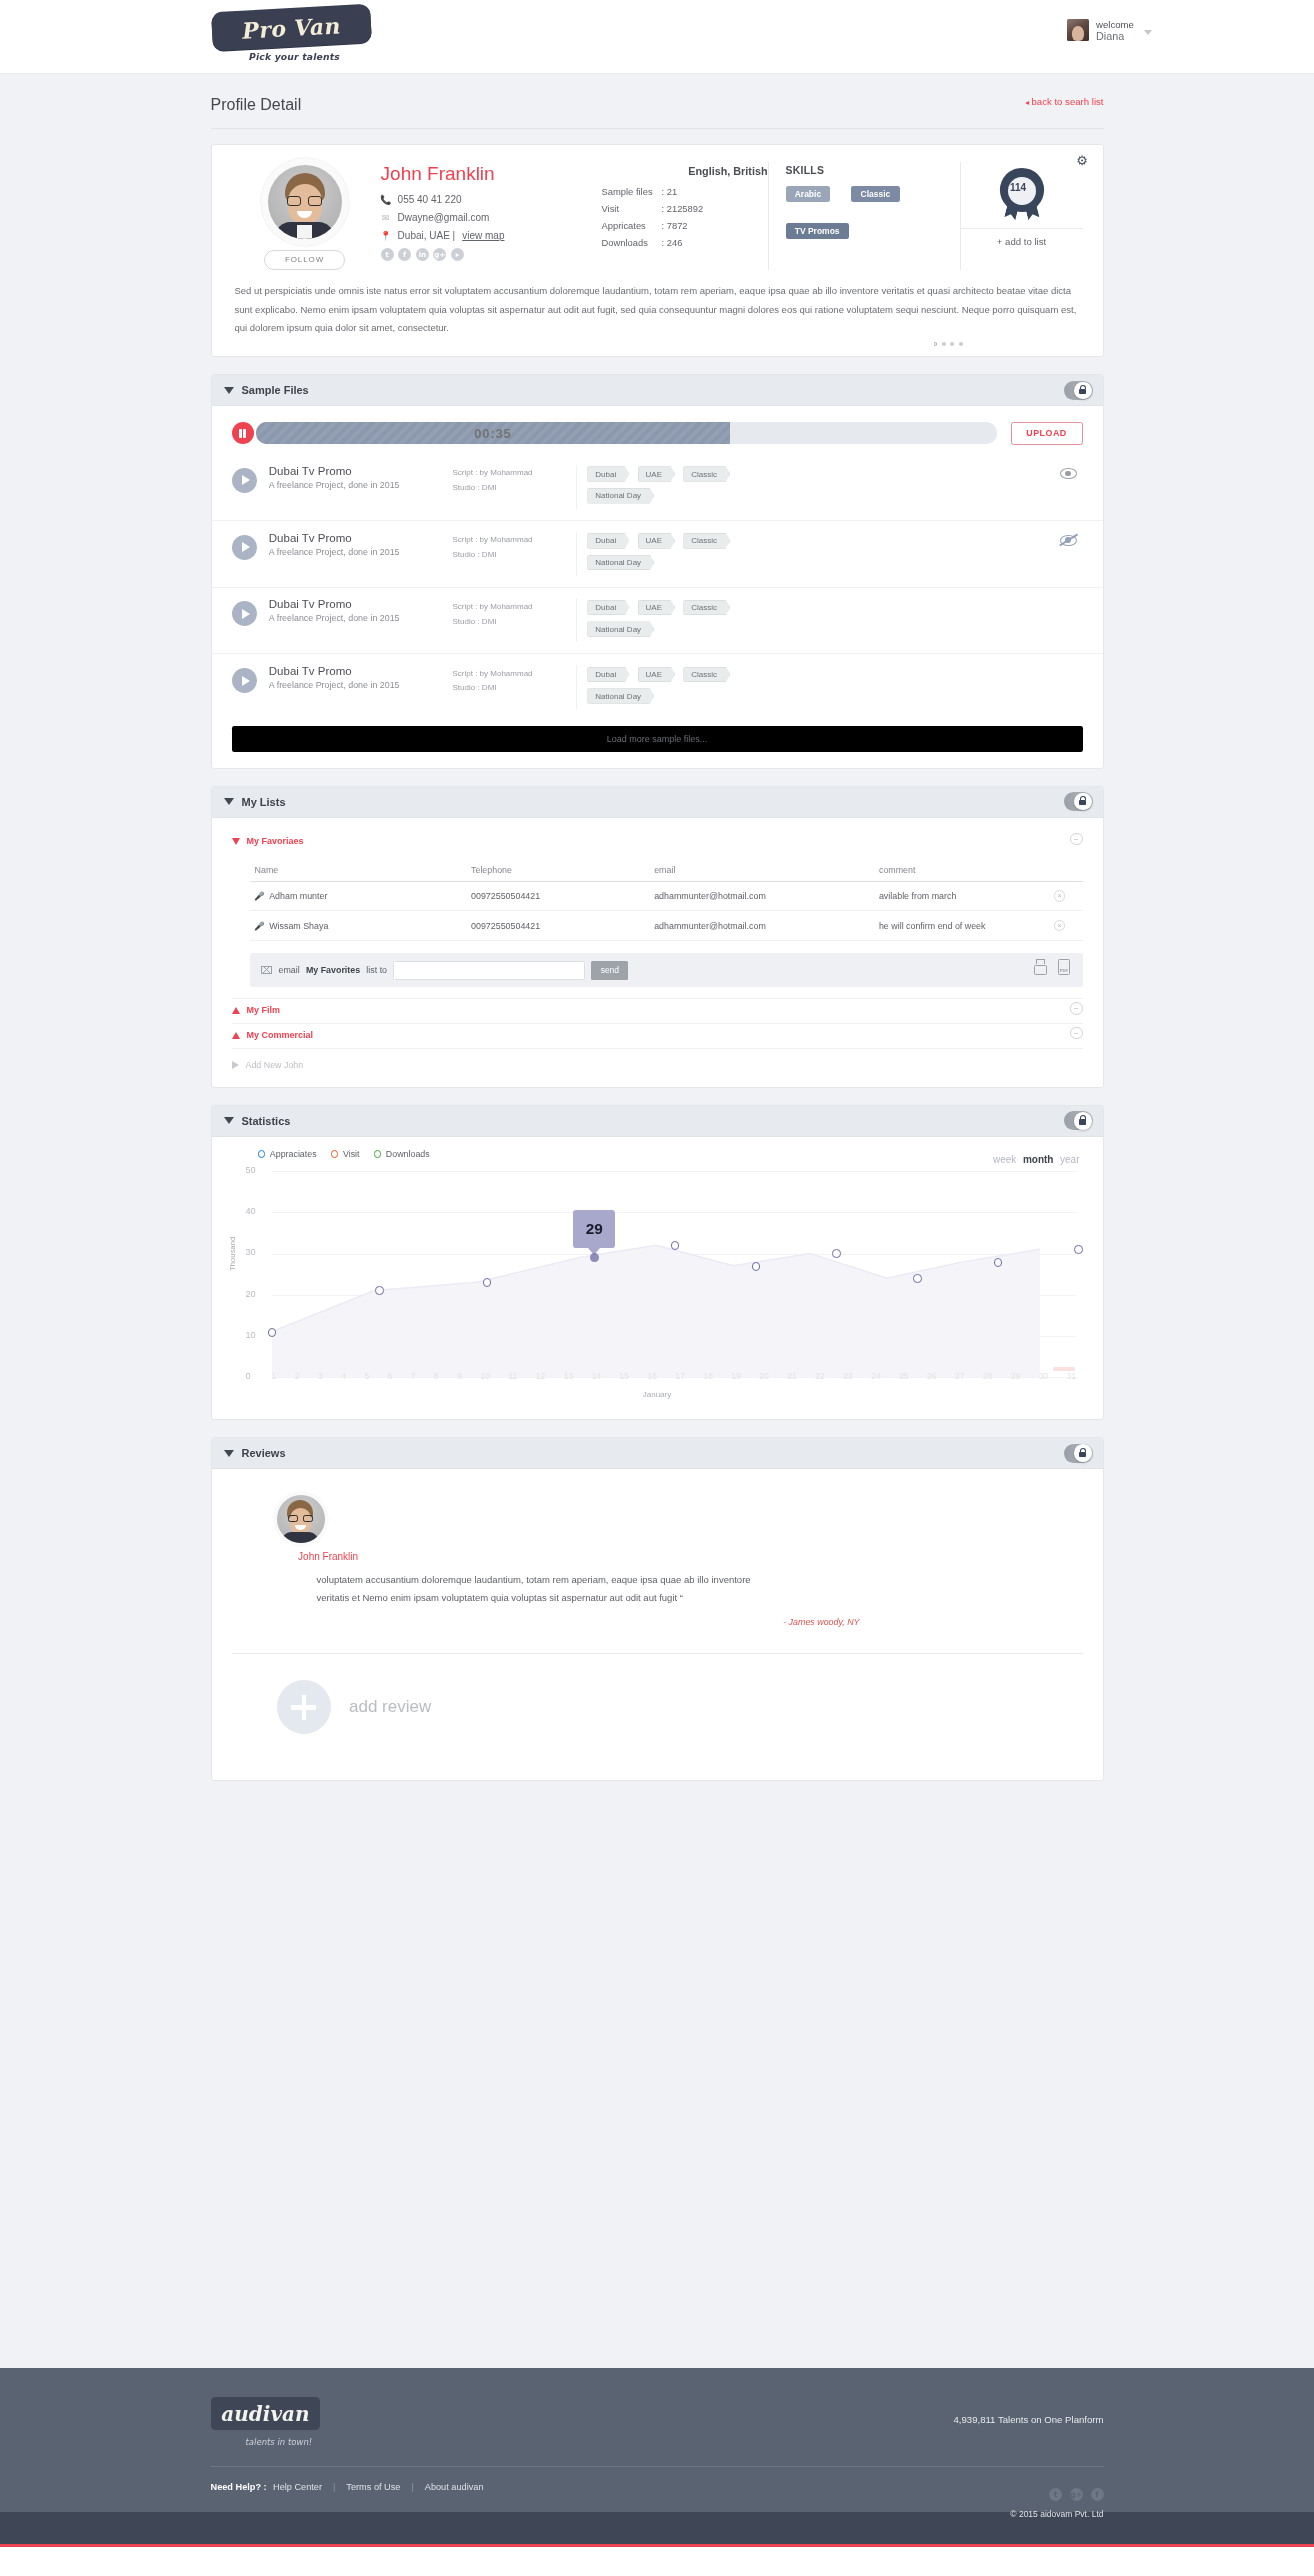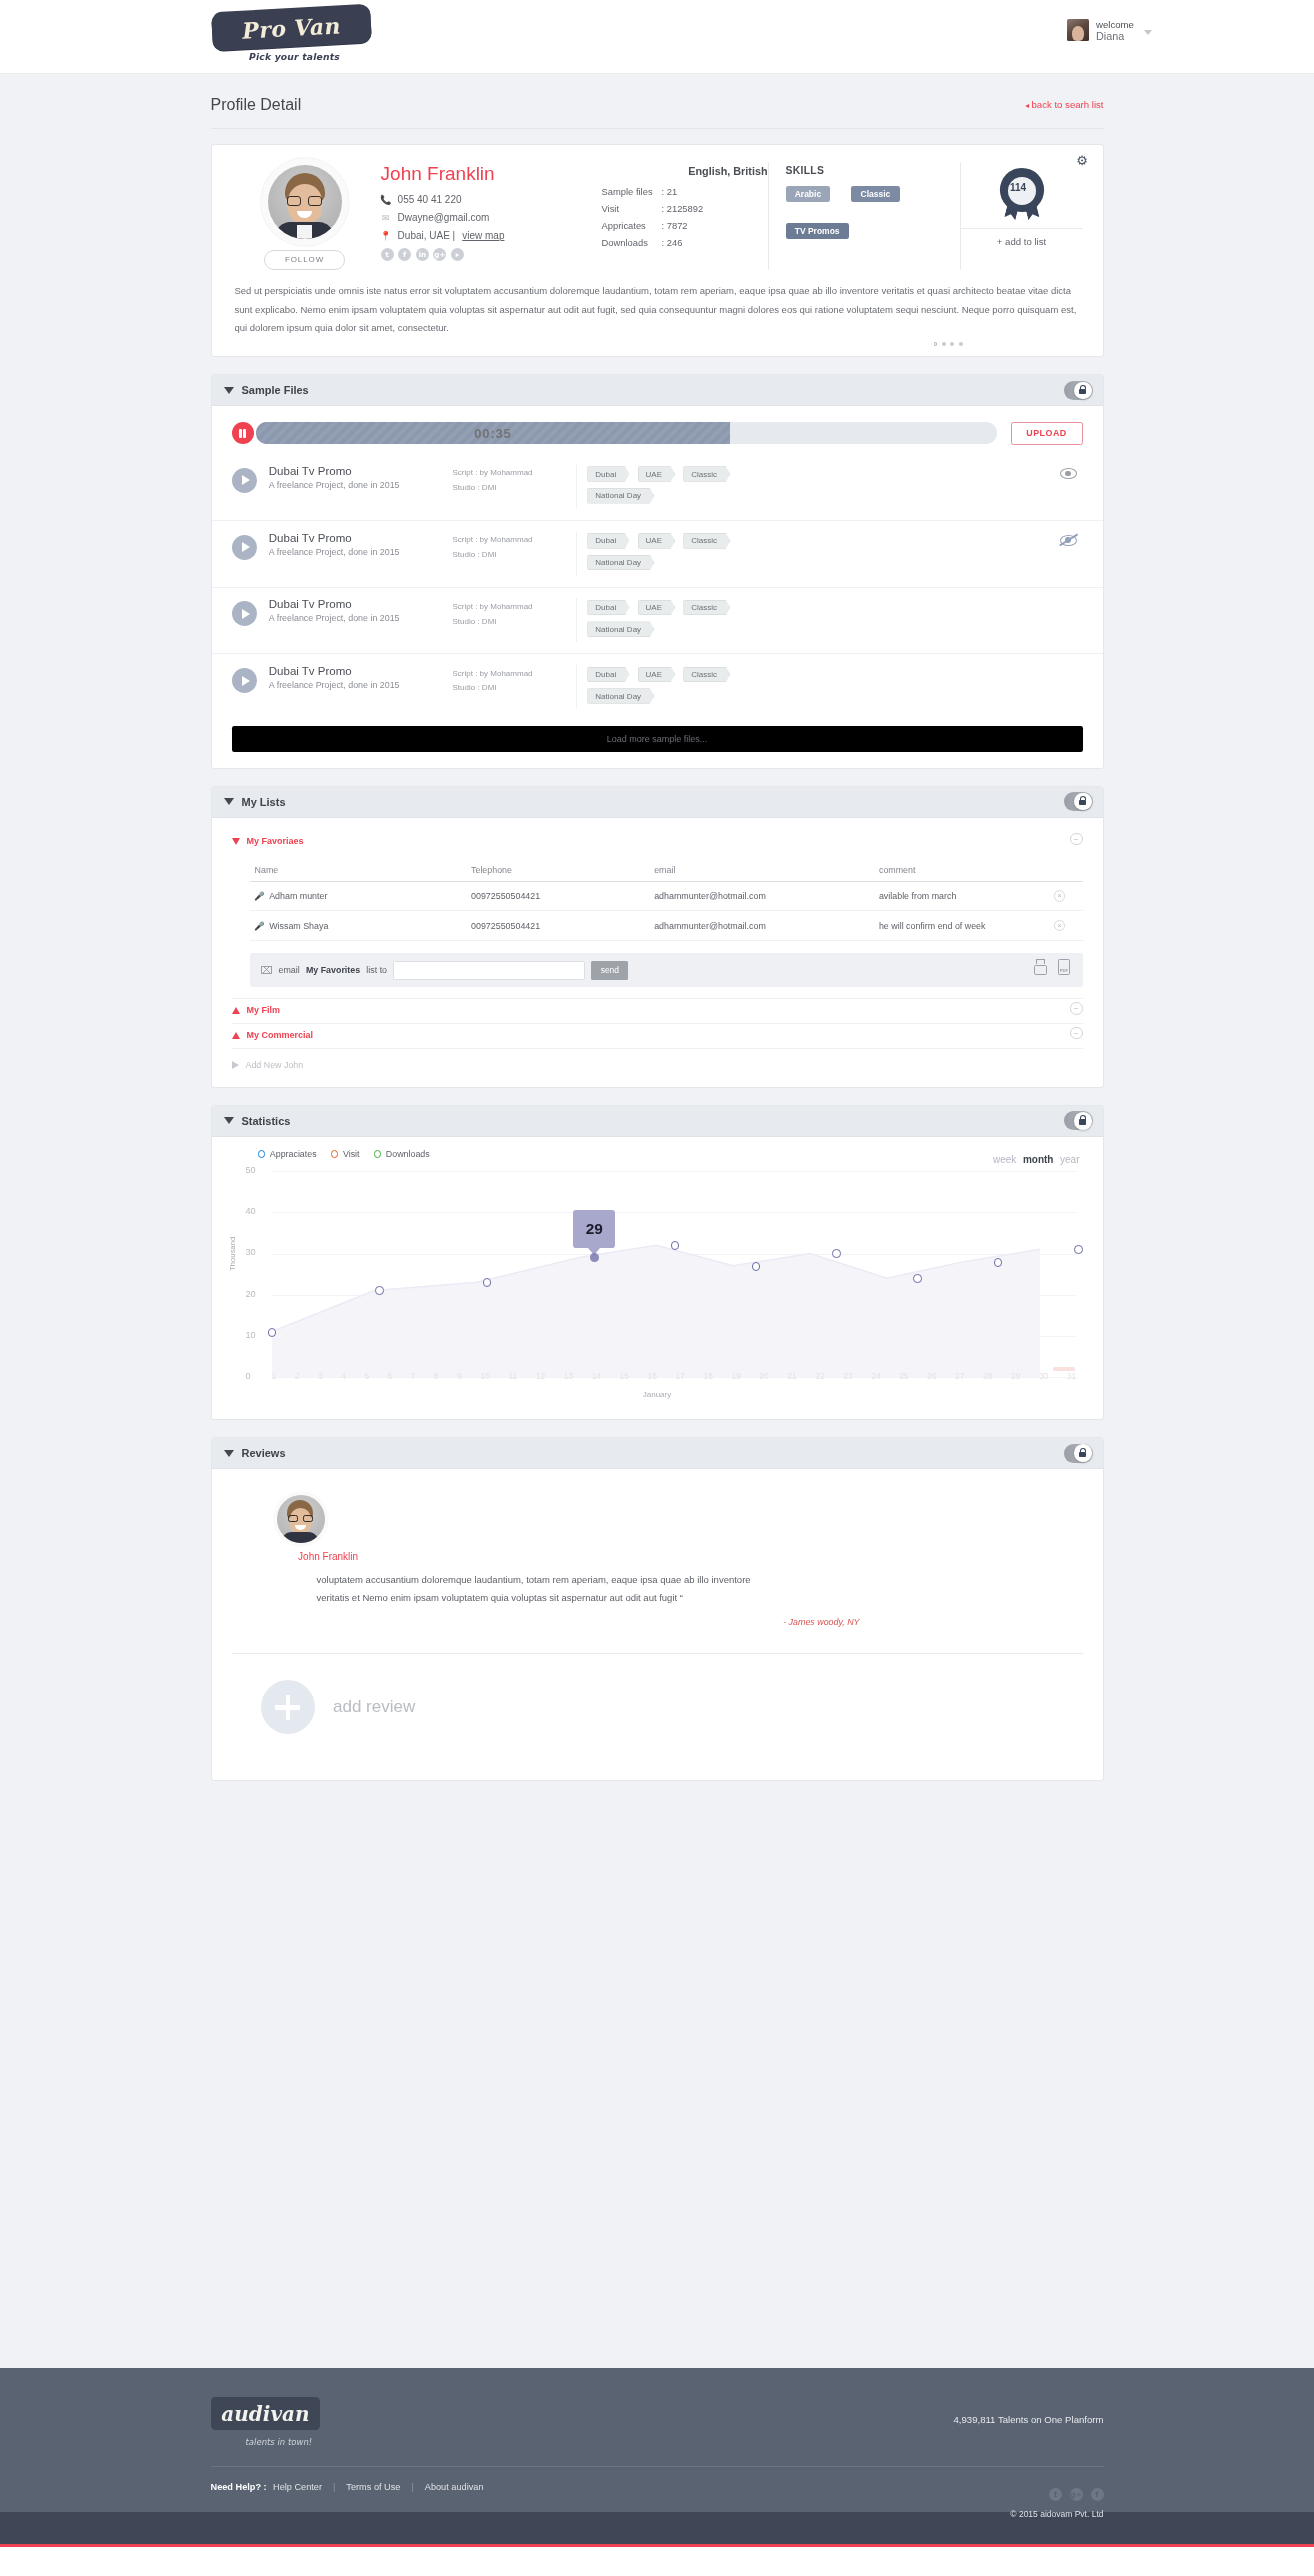--- a/index.html
+++ b/index.html
@@ -80,21 +80,21 @@
   
   .page {
     background: #f0f2f5;
     padding-bottom: 46px;
     min-height: 2294px;
   }
   .wrap { width: 893px; margin: 0 auto; }
 
   .page-head {
     padding-top: 21.6px;
-    display: flex; align-items: center; justify-content: space-between;
+    display: flex; align-items: flex-start; justify-content: space-between;
     border-bottom: 0.8px solid #e3e5e9;
     padding-bottom: 14px;
   }
   .page-title { font-size: 16px; color: #44474d; font-weight: normal; }
   .back-link { font-size: 9.6px; color: #ef4250; text-decoration: none; }
   .back-link .arr { font-size: 7.7px; margin-right: 2.3px; }
 
   
   .card {
     background: #fff;
@@ -428,21 +428,21 @@
   .rev-av .face{position:absolute;left:13px;top:12.3px;width:21.6px;height:26px;background:#e3bd9b;border-radius:10.8px 10.8px 10px 10px;}
   .rev-av .gl{position:absolute;left:11.5px;top:20px;width:25px;height:7px;}
   .rev-av .gl i{position:absolute;top:0;width:10px;height:7px;border:1.5px solid #2f2a28;border-radius:2.3px;display:block;}
   .rev-av .gl i.l{left:0;} .rev-av .gl i.r{right:0;}
   .rev-av .mouth{position:absolute;left:18.5px;top:30px;width:10.8px;height:4.6px;background:#fff;border-radius:0 0 5.4px 5.4px;}
   .rev-av .suit{position:absolute;left:4.6px;bottom:-2.3px;width:38px;height:14px;background:#2f3440;border-radius:10.8px 10.8px 0 0;}
   .rev-name { font-size:10px; color:#ef4250; margin-top:7.7px; margin-left:21.6px; }
   .rev-text { font-size:9.5px; color:#5e6168; line-height:1.95; margin-top:9px; padding-left:40px; max-width:477px; }
   .rev-by { font-size:8.9px; color:#d9534f; font-style:italic; text-align:right; margin-top:9.2px; padding-right:223px; }
   .rev-divider { border-top:0.8px solid #e7e9ed; margin:26px 20px 0 20px; }
-  .add-review { display:flex; align-items:center; gap:18.5px; padding:26px 20px 46px 49px; }
+  .add-review { display:flex; align-items:center; gap:18.5px; padding:26px 20px 46px 49px;margin-left:16px; }
   .plus-circle {
     width:54px;height:54px;border-radius:50%;background:#e4e9f0; position:relative; flex:none; cursor:pointer;
   }
   .plus-circle::before,.plus-circle::after {
     content:""; position:absolute; background:#fff; border-radius:0.8px;
   }
   .plus-circle::before { left:14.6px; top:25px; width:25px;height:4.6px; }
   .plus-circle::after { left:25px; top:14.6px; width:4.6px;height:25px; }
   .add-review-lbl { font-size:17px; color:#b9bcc2; }
 

